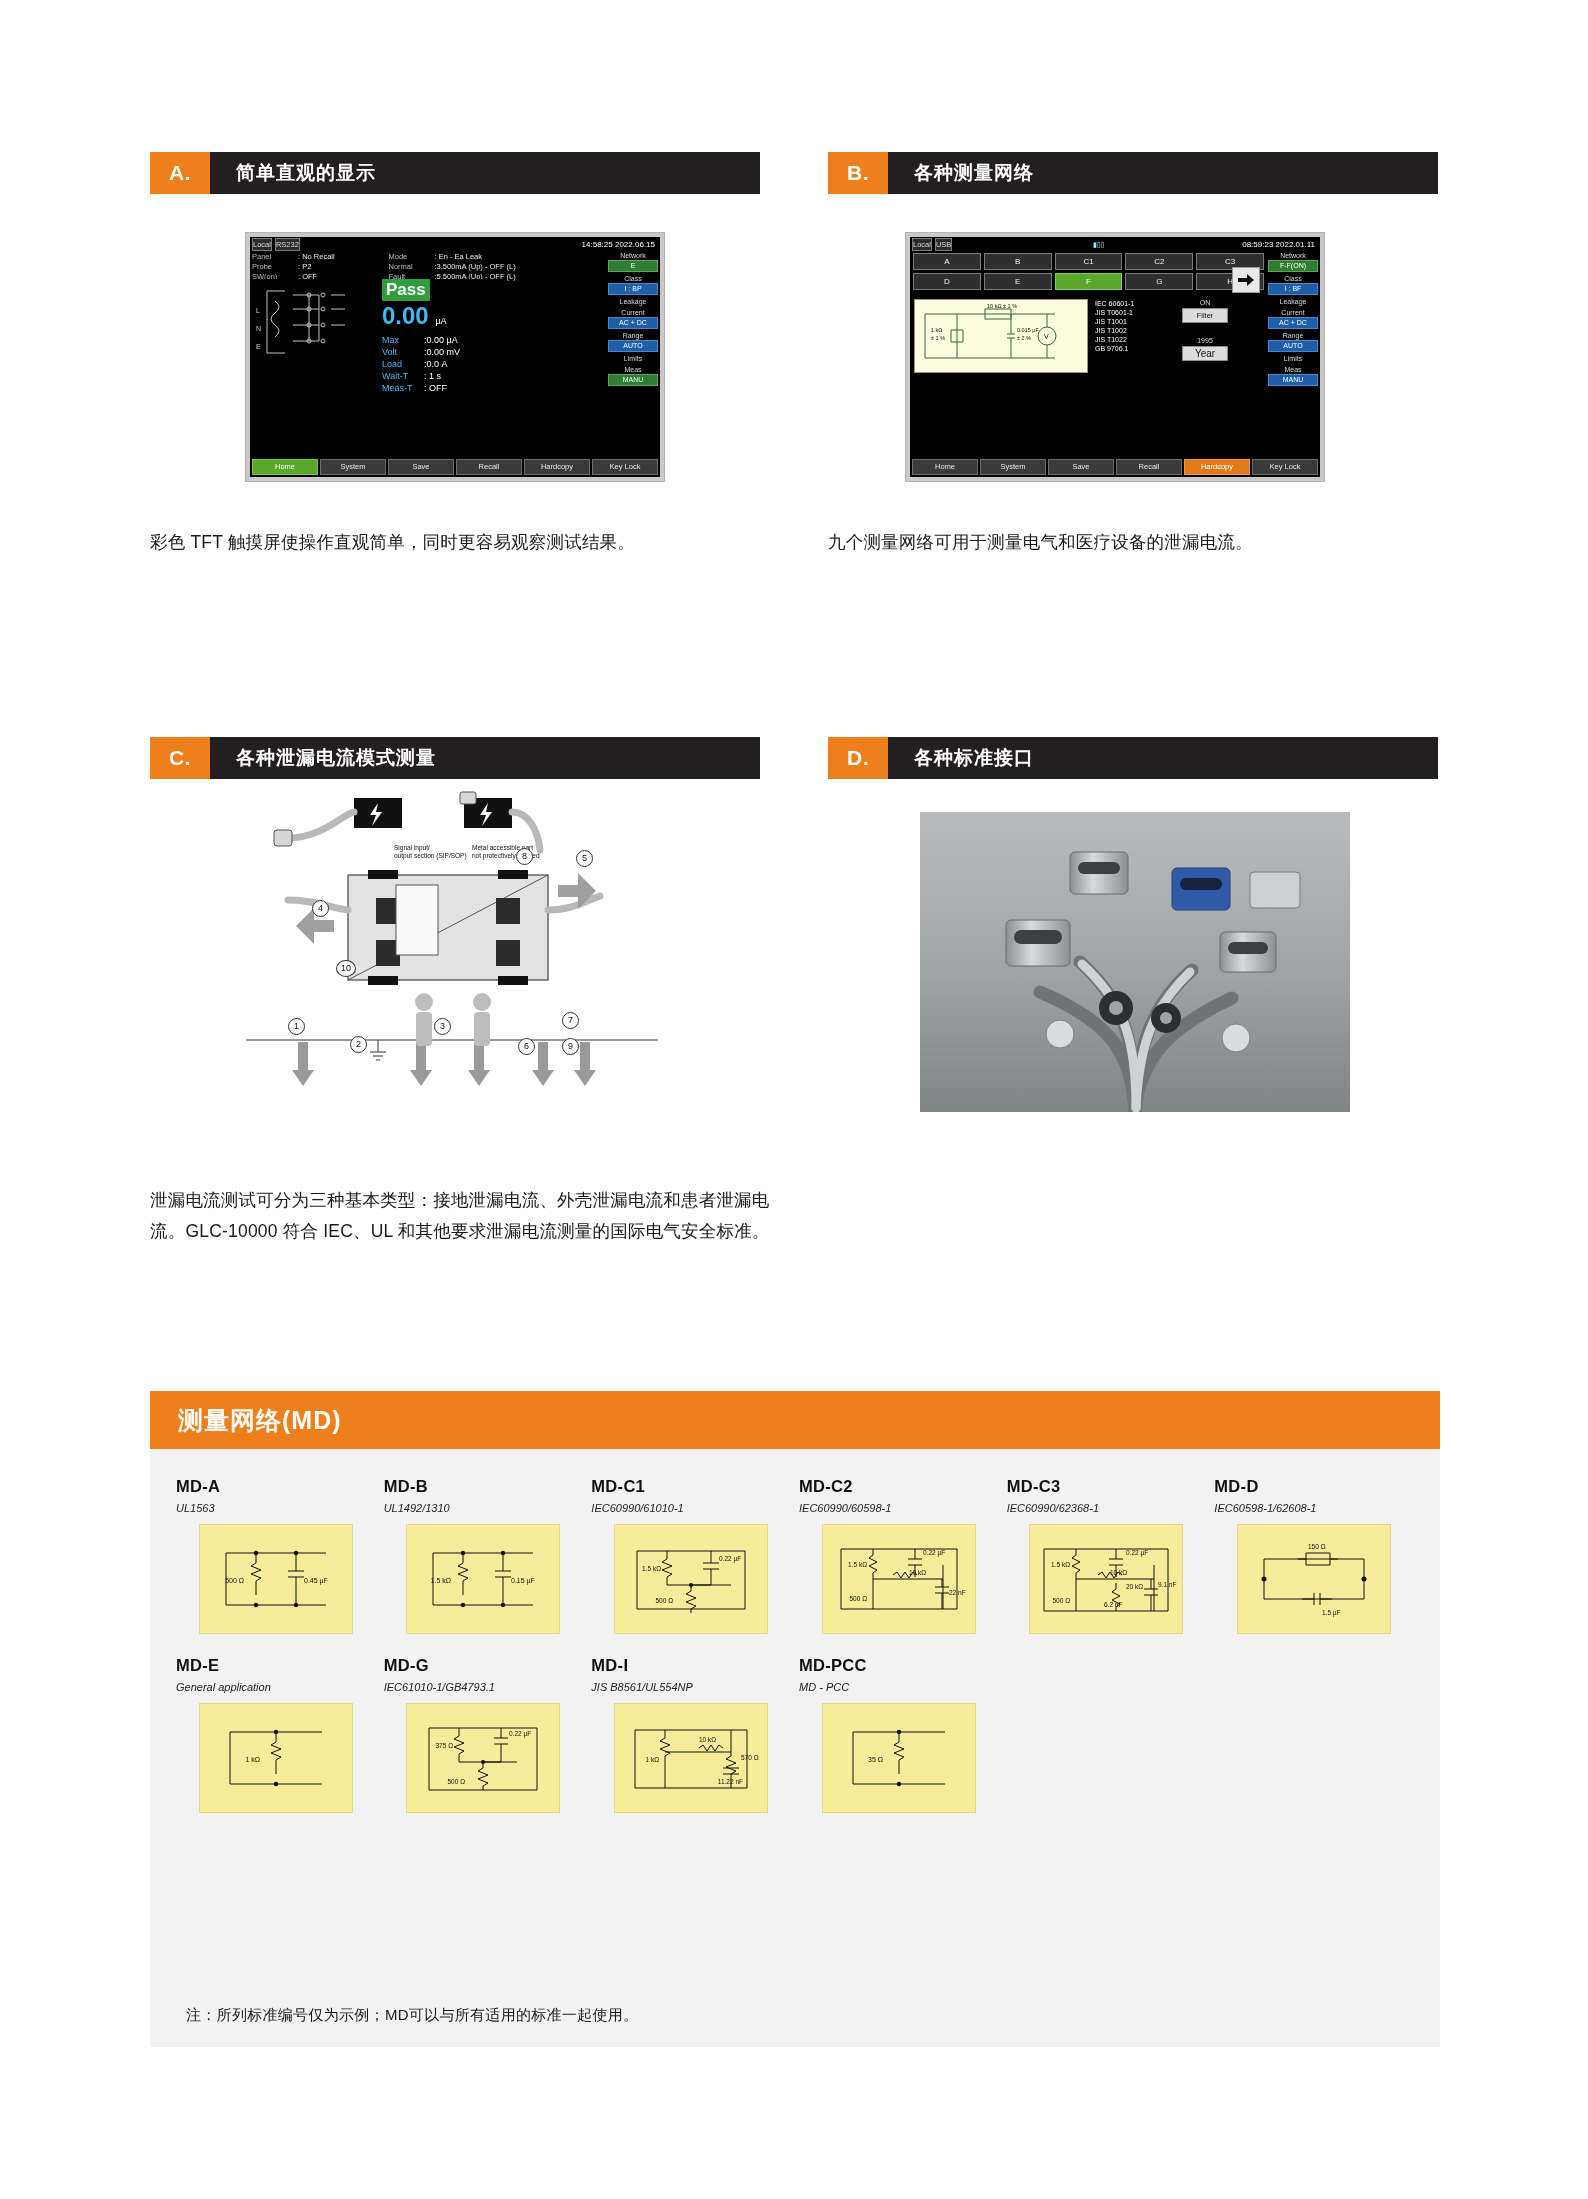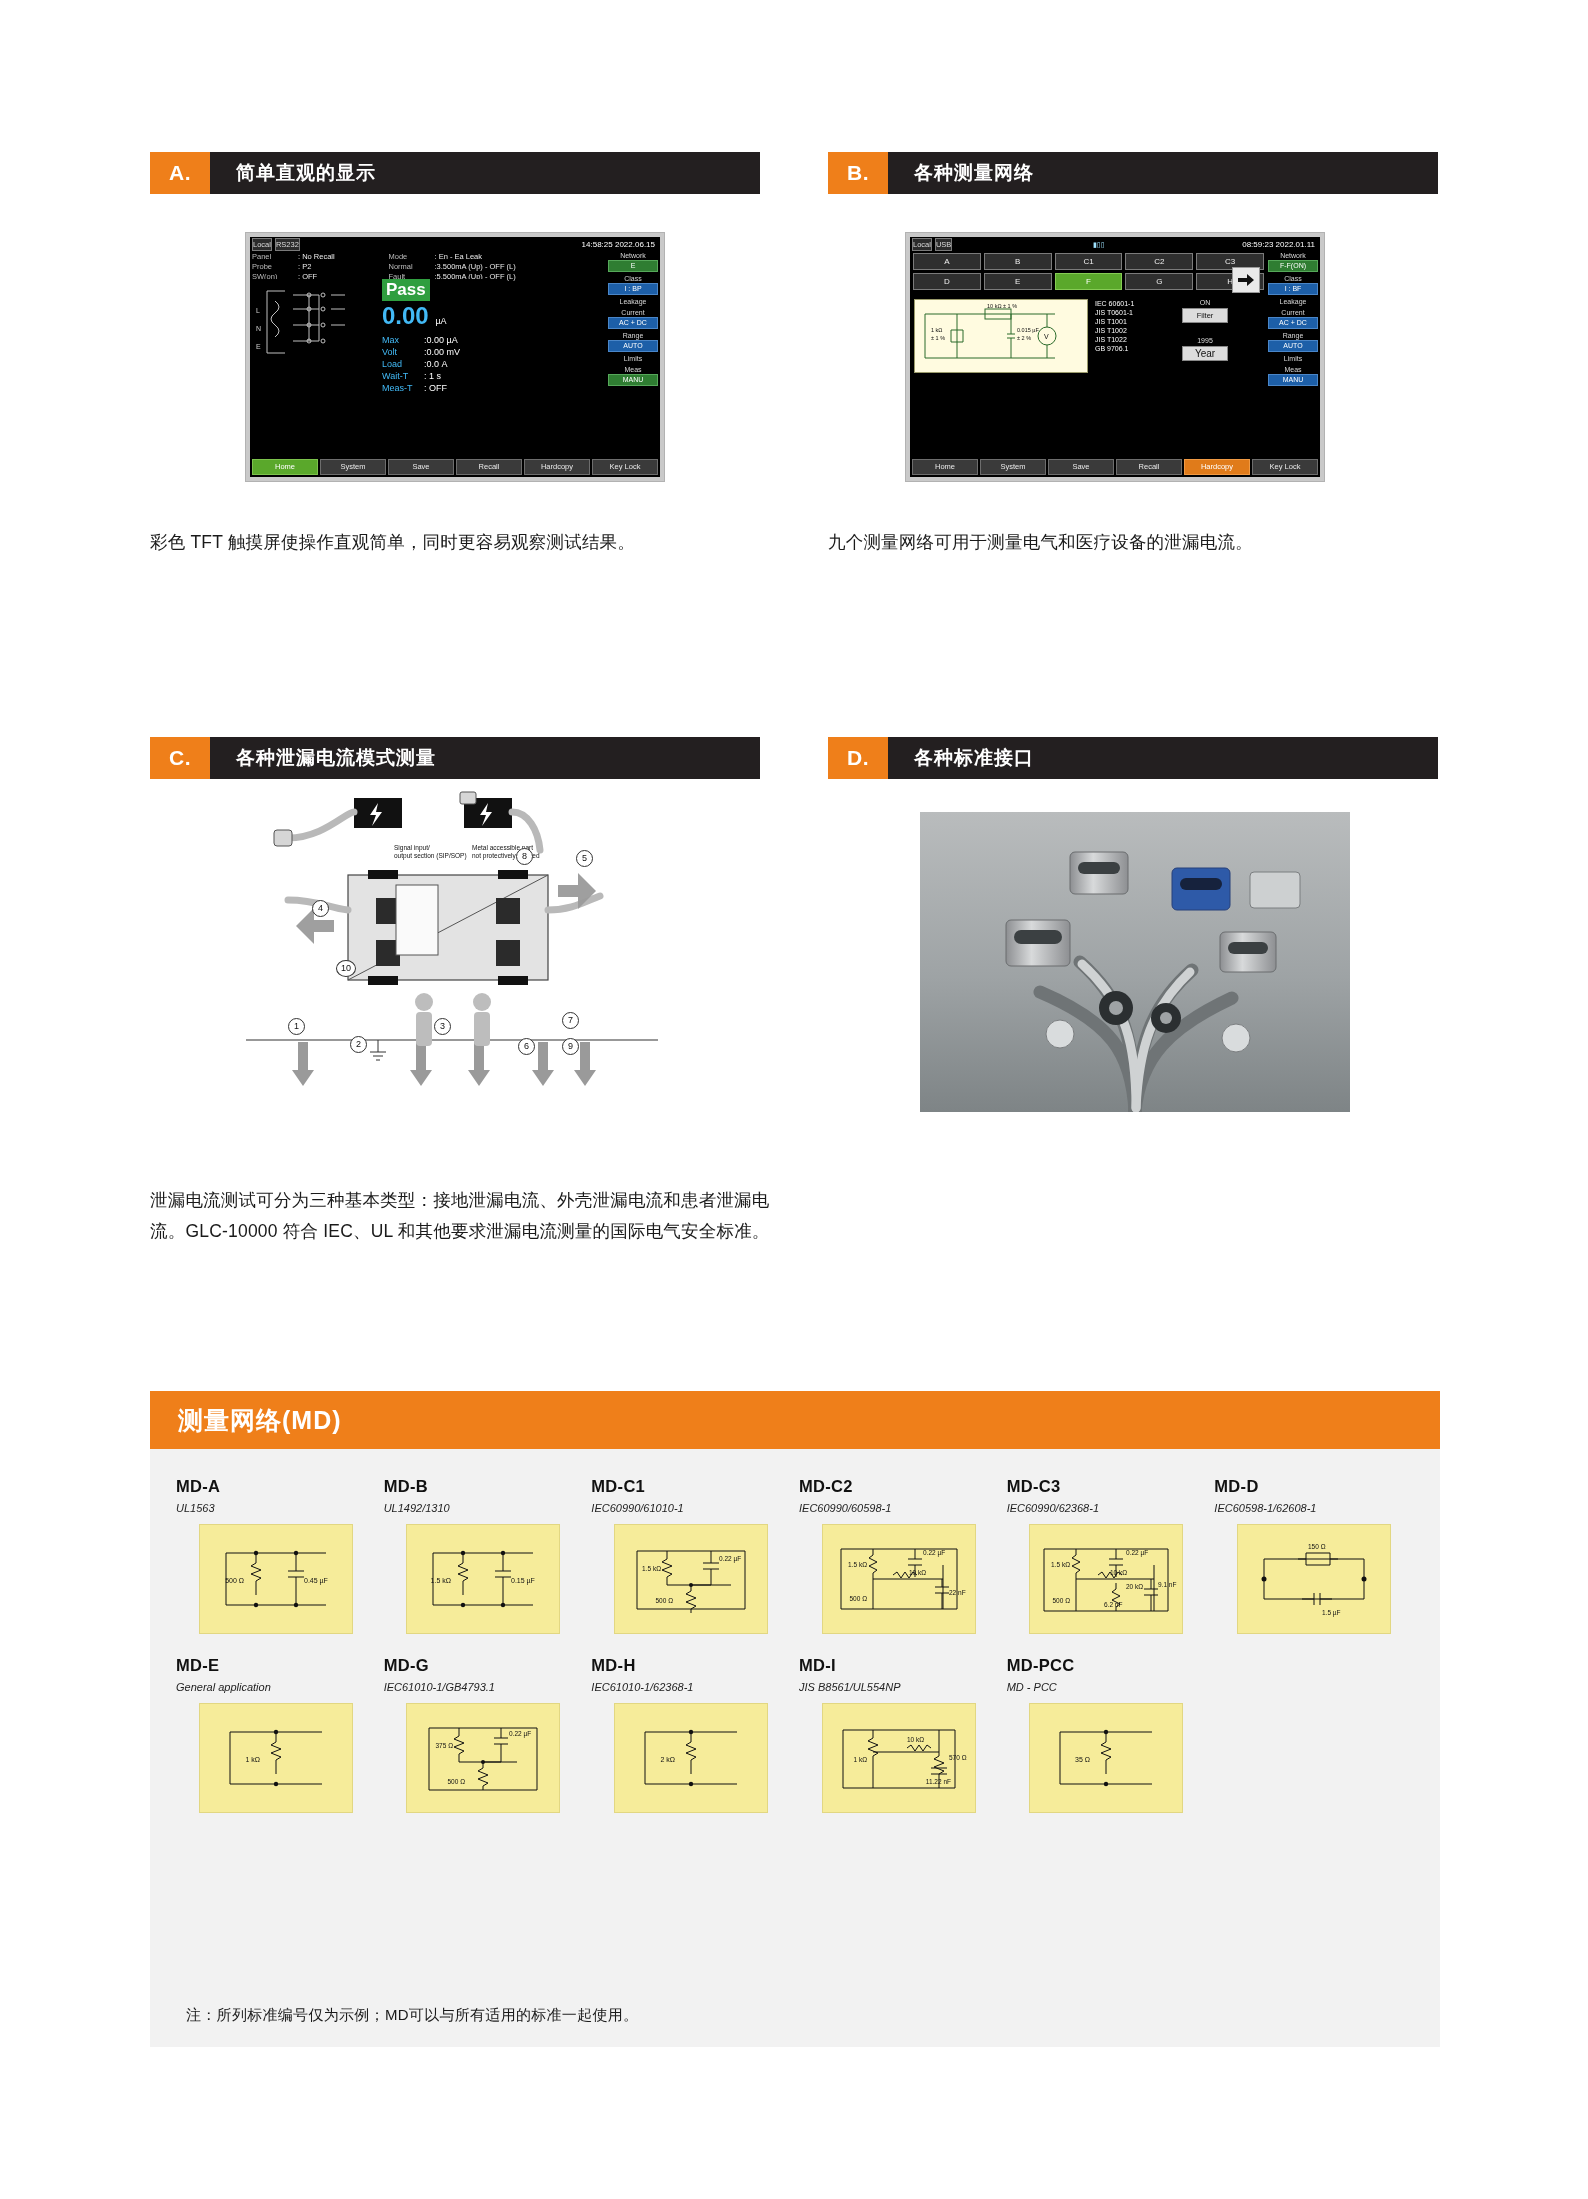--- a/index.html
+++ b/index.html
@@ -637,35 +637,20 @@
               <path d="M76 58 h34 M76 58 v6 l-5 3 l10 4 l-10 4 l10 4 l-5 3 v4"></path>
             </g>
             <circle cx="76" cy="58" r="2" fill="#111"></circle>
             <text x="46" y="44" font-size="6.5" fill="#111" text-anchor="end">375 Ω</text>
             <text x="102" y="32" font-size="6.5" fill="#111">0.22 µF</text>
             <text x="58" y="80" font-size="6.5" fill="#111" text-anchor="end">500 Ω</text>
           </svg>
         </div>
       </div>
 
-      <div class="md-cell">
-        <div class="md-name">MD-H</div>
-        <div class="md-std">IEC61010-1/62368-1</div>
-        <div class="md-img">
-          <svg width="152" height="108" viewBox="0 0 152 108">
-            <g stroke="#111" fill="none" stroke-width="1">
-              <path d="M30 28 h92 M30 28 v52 M30 80 h92"></path>
-              <path d="M76 28 v10 l-5 3 l10 4 l-10 4 l10 4 l-5 3 v14"></path>
-            </g>
-            <circle cx="76" cy="28" r="2.2" fill="#111"></circle>
-              <circle cx="76" cy="80" r="2.2" fill="#111"></circle>
-            <text x="60" y="58" font-size="7" fill="#111" text-anchor="end">2 kΩ</text>
-          </svg>
-        </div>
-      </div>
 
       <div class="md-cell">
         <div class="md-name">MD-I</div>
         <div class="md-std">JIS B8561/UL554NP</div>
         <div class="md-img">
           <svg width="152" height="108" viewBox="0 0 152 108">
             <g stroke="#111" fill="none" stroke-width="1">
               <path d="M20 26 h112 M20 26 v58 M20 84 h112 M132 26 v58"></path>
               <path d="M50 26 v8 l-5 3 l10 4 l-10 4 l10 4 l-5 3 v32"></path>
               <path d="M50 48 h66 M84 44 l4 -3 l4 6 l4 -6 l4 6 l4 -6 l4 3"></path>

